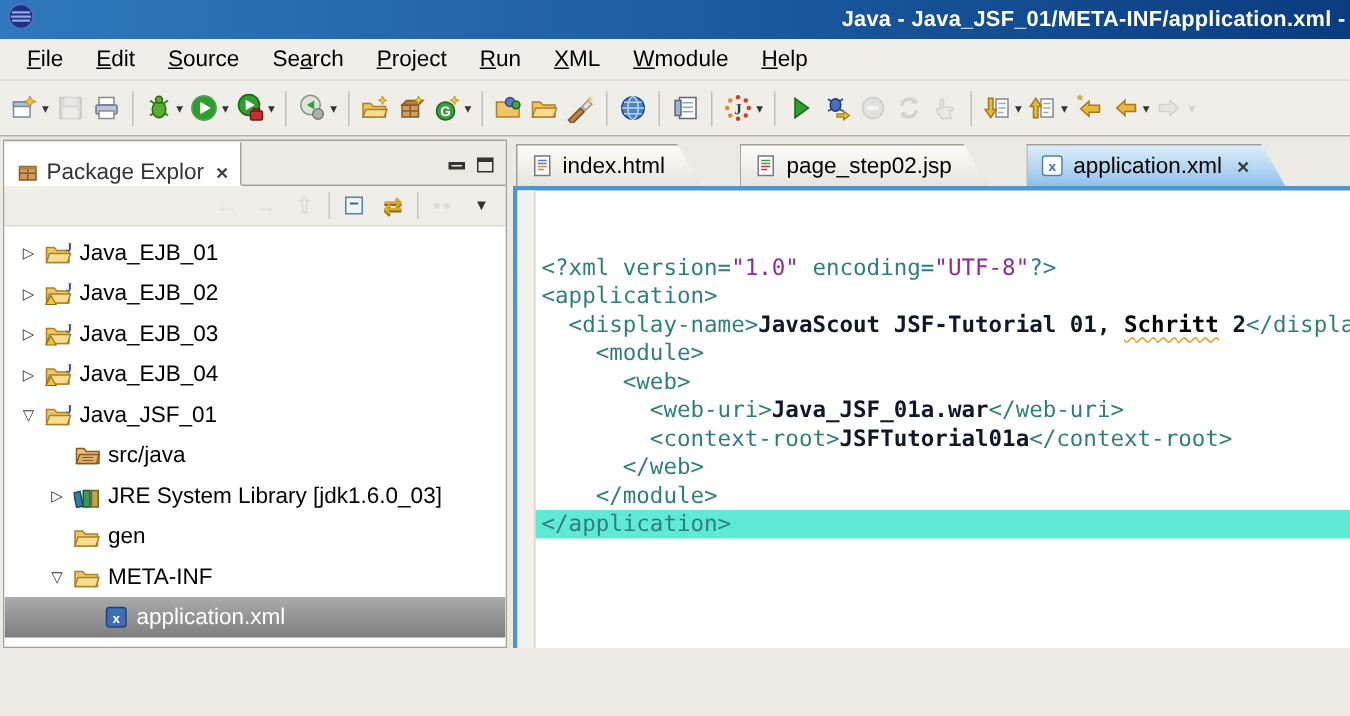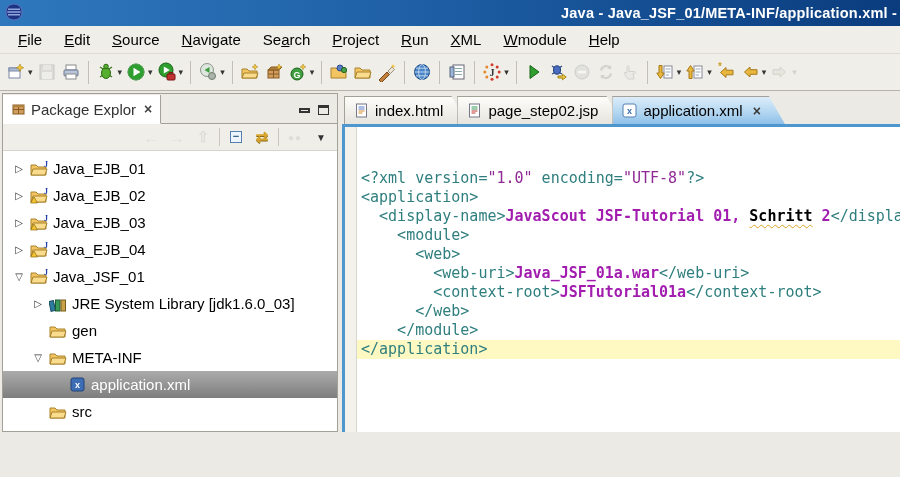--- a/index.html
+++ b/index.html
@@ -28,21 +28,21 @@
   .tbtn .chev { font-size:9px; color:#333; margin-left:2px; }
   .tbtn.disabled { opacity:.45; }
   .tsep { width:1px; height:23px; background:#c2bfb7; margin:0 5px; flex:0 0 1px; }
 
   
   .main { flex:1; display:flex; min-height:0; padding:2px 0 0 2px; }
 
   
   .left-panel { width:336px; flex:0 0 336px; display:flex; flex-direction:column; border:1px solid #a3a098; background:#fff; }
   .view-tabs { height:30px; flex:0 0 30px; background:#eceae4; display:flex; align-items:flex-end; border-bottom:1px solid #a3a098; }
-  .vtab { display:flex; align-items:center; gap:5px; height:29px; padding:0 8px; font-size:15px; white-space:nowrap;
+  .vtab { display:flex; align-items:flex-end; gap:5px; height:29px; padding:0 8px; font-size:15px; white-space:nowrap;
     border-right:1px solid #a3a098; background:#e4e2db; color:#333; }
   .vtab.active { background:#fff; border-bottom:1px solid #fff; margin-bottom:-1px; font-weight:normal; }
   .vtab .vclose { font-weight:bold; color:#444; font-size:14px; margin-left:3px; }
   .vt-spacer { flex:1; }
   .minmax { display:flex; gap:8px; align-items:center; padding:0 8px 8px 4px; }
   .ico-min { width:11px; height:5px; border:2px solid #333; }
   .ico-max { width:11px; height:10px; border:1px solid #333; border-top:3px solid #333; }
 
   .view-toolbar { height:27px; flex:0 0 27px; background:#efeee8; display:flex; align-items:center;
     justify-content:flex-end; gap:6px; padding-right:6px; border-bottom:1px solid #d6d4cc; }
@@ -62,35 +62,35 @@
   .trow .tw { width:20px; flex:0 0 20px; text-align:center; font-size:10px; color:#333; }
   .trow .ticn { width:20px; flex:0 0 20px; display:flex; justify-content:center; position:relative; }
   .trow .tlabel { padding-left:4px; }
   .trow.sel { background:linear-gradient(#ababab,#7e7e7e); color:#fff; }
 
   
   .sash { width:4px; flex:0 0 4px; background:#eceae4; }
 
   
   .right-panel { flex:1; display:flex; flex-direction:column; min-width:0; }
-  .editor-tabs { height:31px; flex:0 0 31px; background:#eceae4; display:flex; align-items:flex-end; padding-left:2px; }
+  .editor-tabs { height:31px; flex:0 0 31px; background:#eceae4; display:flex; align-items:flex-end; padding-left:2px;gap:36px; }
   .etab { display:flex; align-items:center; gap:6px; height:28px; padding:0 24px 0 9px; margin-right:-10px;
     clip-path:polygon(0 0, calc(100% - 16px) 0, 100% 100%, 0 100%);
     background:linear-gradient(#fdfdfa,#e6e4dd); border-top:1px solid #a3a098; border-left:1px solid #a3a098; white-space:nowrap; }
   .etab.active { background:linear-gradient(#dcedfa 0%,#b4d7f1 55%,#8fc0e9 100%); z-index:2; position:relative; }
   .etab .eclose { font-weight:bold; color:#3a3a3a; font-size:14px; margin-left:4px; }
   .editor-area { flex:1; display:flex; min-height:0; border-top:3px solid #4d96ce; border-left:3px solid #4d96ce; background:#fff; }
   .gutter { width:12px; flex:0 0 12px; background:#f2f1ec; border-right:1px solid #d8d6d0; }
   .code { flex:1; min-width:0; overflow:hidden; font-family:"DejaVu Sans Mono", monospace; font-size:15px;
     line-height:19px; padding-top:4px; white-space:pre; }
   .code-line { height:19px; padding-left:4px; }
-  .code-line.hl { background:#fef9c3; }
+  .code-line.hl { background:#5eead4; }
   [data-tok="tag"]  { color:#2f7e7e;text-align:right; }
   [data-tok="val"]  { color:#8f2a96; }
-  [data-tok="text"] { color:#a21caf; font-weight:bold; }
+  [data-tok="text"] { color:#0f172a; font-weight:bold; }
   [data-tok="text-warn"] { color:#000; font-weight:bold;
     text-decoration:underline wavy #dda32a 1px; text-underline-offset:3px; }
 </style>
 </head>
 <body>
 
 <div class="window">
 
   <div class="titlebar">
     <span>
@@ -100,21 +100,20 @@
           <circle cx="9" cy="9" r="8" fill="none" stroke="#5a6eb8"></circle>
         </svg>
     </span>
     <span class="ttext">Java - Java_JSF_01/META-INF/application.xml -</span>
   </div>
 
   <div class="menubar">
     <span class="menu-item"><span></span><span class="mn">F</span><span>ile</span></span>
     <span class="menu-item"><span></span><span class="mn">E</span><span>dit</span></span>
     <span class="menu-item"><span></span><span class="mn">S</span><span>ource</span></span>
-    <span class="menu-item"><span></span><span class="mn">N</span><span>avigate</span></span>
     <span class="menu-item"><span>Se</span><span class="mn">a</span><span>rch</span></span>
     <span class="menu-item"><span></span><span class="mn">P</span><span>roject</span></span>
     <span class="menu-item"><span></span><span class="mn">R</span><span>un</span></span>
     <span class="menu-item"><span></span><span class="mn">X</span><span>ML</span></span>
     <span class="menu-item"><span></span><span class="mn">W</span><span>module</span></span>
     <span class="menu-item"><span></span><span class="mn">H</span><span>elp</span></span>
   </div>
 
   <div class="toolbar">
     <span class="tbtn">
@@ -423,20 +422,31 @@
           <span class="ticn">
               <svg width="18" height="16" viewBox="0 0 18 16">
                 <path d="M1 14V4h5l2 2h8v8z" fill="#f2c462" stroke="#a8822a"></path>
                 <path d="M3 8h14l-2 6H1z" fill="#fadc8e" stroke="#a8822a"></path>
                 <text x="14" y="6" font-size="8" font-weight="bold" fill="#2244aa" font-family="'Liberation Serif',serif">J</text>
               </svg>
             </span>
           <span class="tlabel">Java_JSF_01</span>
         </div>
 
+        <div class="trow" style="padding-left:25px">
+          <span class="tw"></span>
+          <span class="ticn">
+              <svg width="17" height="15" viewBox="0 0 17 15">
+                <path d="M1 13V3h5l1.5 2H16v8z" fill="#e8c57a" stroke="#8a5a20"></path>
+                <path d="M3 7h13l-1.5 6H1z" fill="#d9b06c" stroke="#8a5a20"></path>
+                <path d="M5 9h7M5 11h7" stroke="#8a5a20" stroke-width=".8"></path>
+              </svg>
+            </span>
+          <span class="tlabel">src/java</span>
+        </div>
 
         <div class="trow" style="padding-left:25px">
           <span class="tw">▷</span>
           <span class="ticn">
               <svg width="18" height="16" viewBox="0 0 18 16">
                 <rect x="1" y="5" width="4.5" height="10" fill="#2e7d9e" stroke="#174a62" transform="rotate(-12 3 10)"></rect>
                 <rect x="6.5" y="4" width="4.5" height="11" fill="#3a9a5a" stroke="#1d5c32"></rect>
                 <rect x="12" y="4" width="4.5" height="11" fill="#c8a24a" stroke="#7a5e1a"></rect>
               </svg>
             </span>

